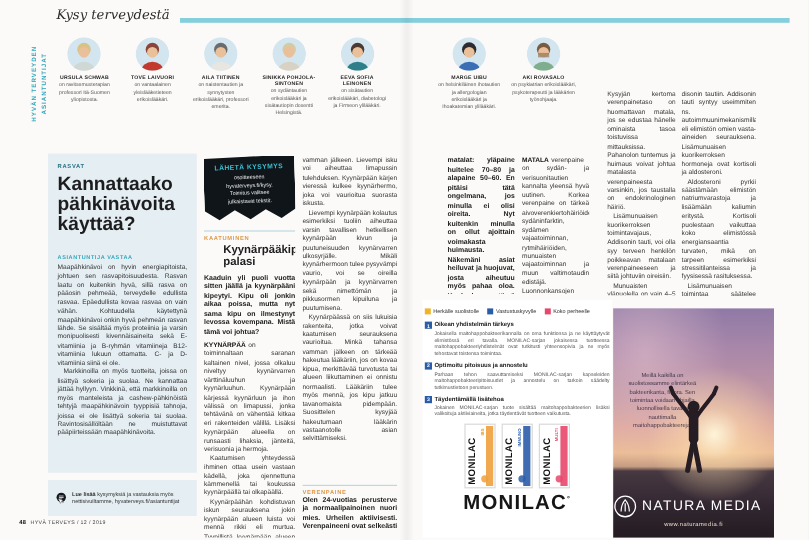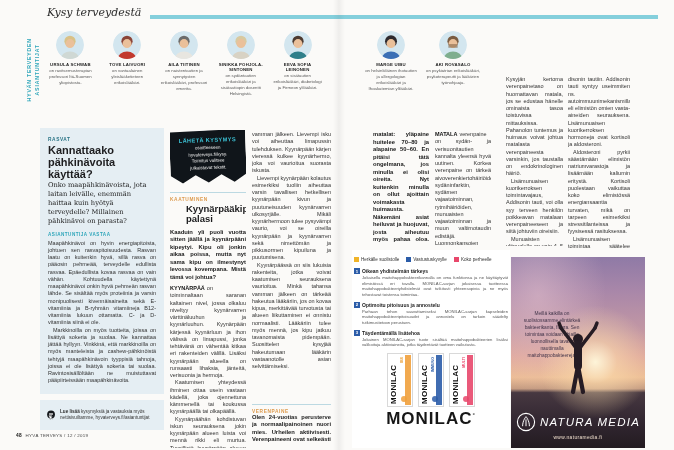--- a/index.html
+++ b/index.html
@@ -27,21 +27,21 @@
   .expert:nth-child(3){--hair:#6b6b6b;--shirt:#e8e6e0;}
   .expert:nth-child(4){--hair:#d8c9a0;--shirt:#d8d2c4;}
   .expert:nth-child(5){--hair:#4c3a30;--shirt:#2f7f8a;}
   #experts-right .expert:nth-child(1){--hair:#2e2a2e;--shirt:#3b6fb5;}
   #experts-right .expert:nth-child(2){--hair:#7a5c42;--shirt:#7fae8e;}
 
   
   .kicker { font-size:4.8px; font-weight:bold; letter-spacing:.6px; }
   .kicker.teal { color:#2a7486; }
   .kicker.orange { color:#dd9a4d; }
-  .headline-lg { font-size:11px; line-height:1.07; font-weight:bold; color:#1d1d1f; margin:3px 0 1px; }
+  .headline-lg { font-size:16px; line-height:1.07; font-weight:bold; color:#1d1d1f; margin:3px 0 16px; }
   .headline-md { font-size:9.5px; line-height:1.08; font-weight:bold; color:#1d1d1f; margin:2px 16px 4px; }
   .lead { font-family:"DejaVu Serif", serif; font-size:6.7px; line-height:1.32; color:#222; margin-bottom:6px; }
   .answer-label { font-size:4.6px; font-weight:bold; color:#2fa6ba; letter-spacing:.5px; margin-bottom:3px; }
   .bodytext p { font-size:5.5px; line-height:1.32; color:#333; text-align:justify; }
   .bodytext p.ind { text-indent:5px; }
   .q { font-size:5.8px; line-height:1.3; font-weight:bold; color:#202020; text-align:justify; margin-bottom:4px; }
   .leadword { font-weight:bold; color:#111; margin-right:2px; }
   .section-rule { height:1px; background:#bcd9e2; margin:6px 0 4px; }
 
   
@@ -92,21 +92,21 @@
 
   
   #natura-ad { position:absolute; left:511px; top:257px; width:134px; height:191px; overflow:hidden;
     background:
       radial-gradient(circle at 63% 55%, rgba(255,248,220,.95) 0%, rgba(255,225,175,.5) 16%, rgba(255,205,160,0) 42%),
       radial-gradient(ellipse at 20% 20%, rgba(235,200,210,.5) 0%, rgba(235,200,210,0) 45%),
       linear-gradient(180deg,#8f7aa6 0%,#a987a9 18%,#c297a4 38%,#dfa89c 52%,#ecbd95 63%,#c59c82 69%,#473841 71%,#322731 86%,#231b21 100%);
   }
   #natura-quote { position:absolute; left:10px; top:54px; width:62px; font-size:4.8px; line-height:1.45; color:#43354a; text-align:center; }
   #silhouette { position:absolute; left:50%; transform:translateX(-50%); bottom:52px; }
-  #natura-logo-row { position:absolute; left:0; right:0; bottom:16px; display:flex; align-items:center; justify-content:center; gap:4px;font-style:italic; }
+  #natura-logo-row { position:absolute; left:0; right:0; bottom:16px; display:flex; align-items:center; gap:4px; }
   #natura-brand { color:#fff; font-size:11.5px; letter-spacing:1.2px; font-weight:normal; }
   #natura-url { position:absolute; left:0; right:0; bottom:8px; text-align:center; color:#f4e3d2; font-size:4.8px; letter-spacing:.4px; }
 
   
   #footer { position:absolute; left:16px; top:433px; font-size:4.4px; color:#444; letter-spacing:.3px; }
   #footer b { font-size:4.8px; color:#111; margin-right:2px; }
 </style>
 </head>
 <body>
 
@@ -194,21 +194,20 @@
           <path d="M5,30 a10,8 0 0 1 20,0 z" fill="var(--shirt)"></path>
         </svg>
       <div class="expert-name">AKI ROVASALO</div>
       <div class="expert-desc">on psykiatrian erikoislääkäri, psykoterapeutti ja lääkärien työnohjaaja.</div>
     </div>
   </div>
 
   <div id="colA">
     <div class="kicker teal">RASVAT</div>
     <div class="headline-lg">Kannattaako pähkinävoita käyttää?</div>
-    <div class="lead">Onko maapähkinävoista, jota laitan leivälle, enemmän haittaa kuin hyötyä terveydelle? Millainen pähkinävoi on parasta?</div>
     <div class="answer-label">ASIANTUNTIJA VASTAA</div>
     <div class="bodytext">
       <p>Maapähkinävoi on hyvin energiapitoista, johtuen sen rasvapitoisuudesta. Rasvan laatu on kuitenkin hyvä, sillä rasva on pääosin pehmeää, terveydelle edullista rasvaa. Epäedullista kovaa rasvaa on vain vähän. Kohtuudella käytettynä maapähkinävoi onkin hyvä pehmeän rasvan lähde. Se sisältää myös proteiinia ja varsin monipuolisesti kivennäisaineita sekä E-vitamiinia ja B-ryhmän vitamiineja B12-vitamiinia lukuun ottamatta. C- ja D-vitamiinia siinä ei ole.</p>
       <p class="ind">Markkinoilla on myös tuotteita, joissa on lisättyä sokeria ja suolaa. Ne kannattaa jättää hyllyyn. Vinkkinä, että markkinoilla on myös manteleista ja cashew-pähkinöistä tehtyjä maapähkinävoin tyyppisiä tahnoja, joissa ei ole lisättyä sokeria tai suolaa. Ravintosisällöltään ne muistuttavat pääpiirteissään maapähkinävoita.</p>
     </div>
 
   </div>
 
   <div id="readmore">
     <svg width="18" height="18" viewBox="0 0 18 18">

